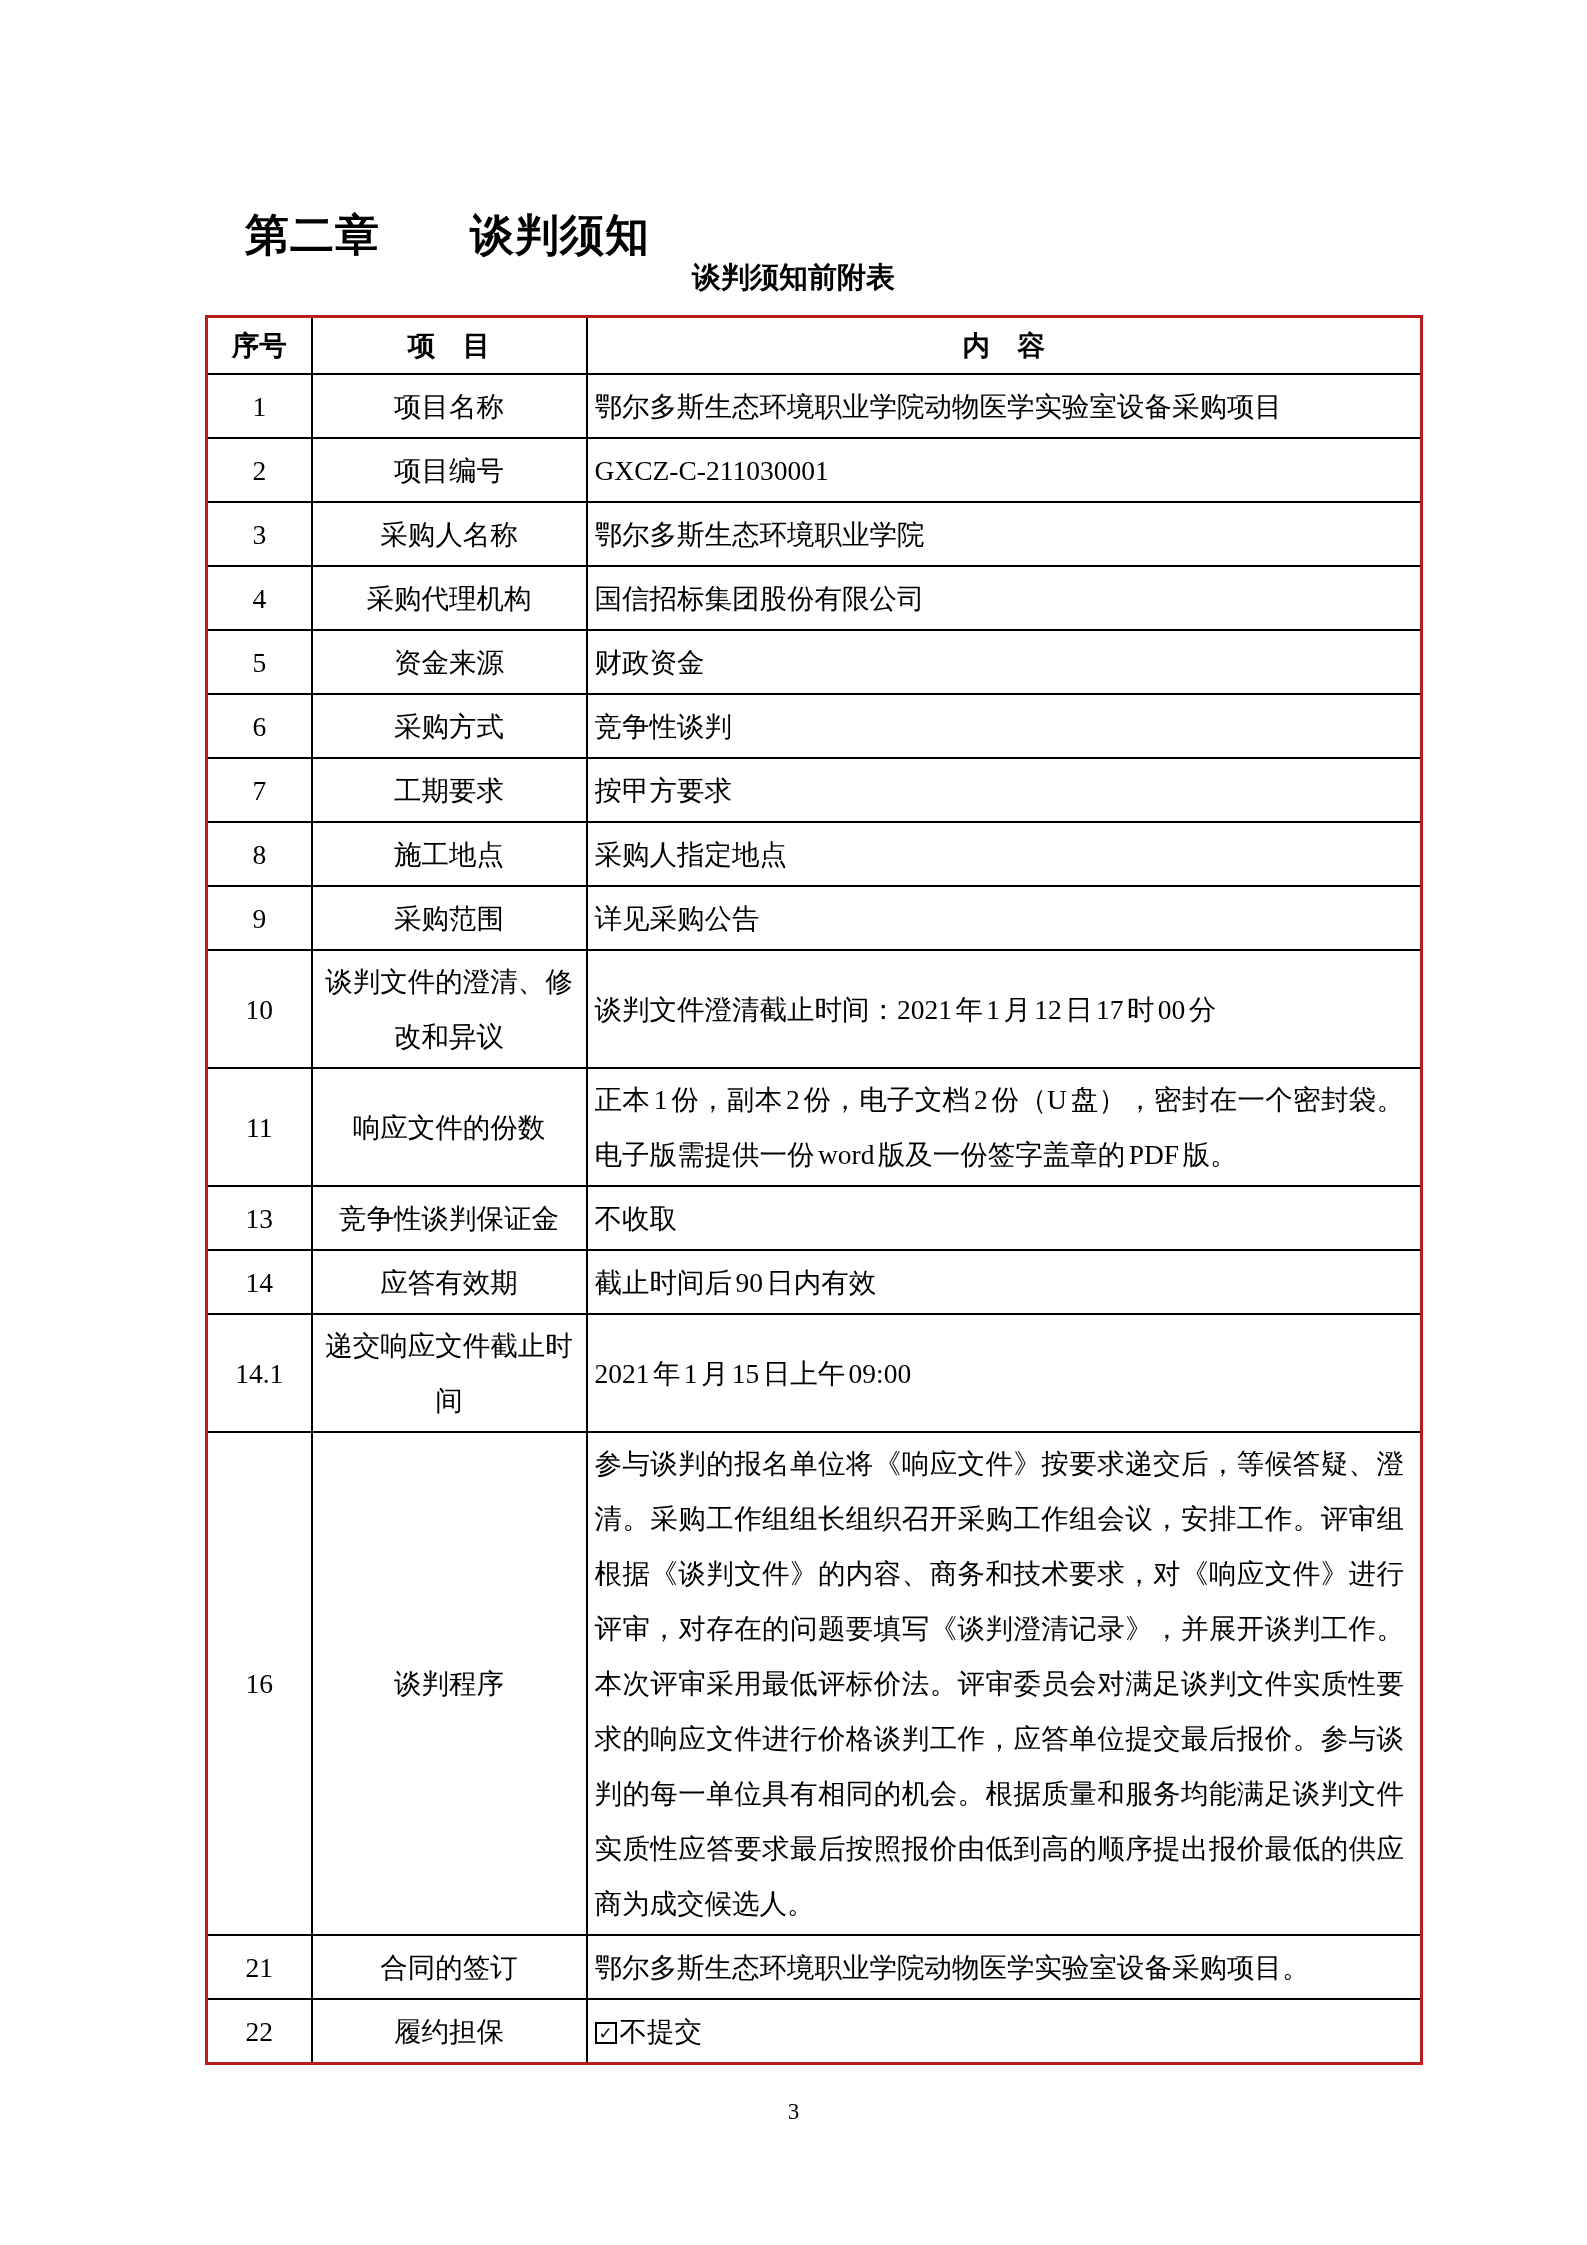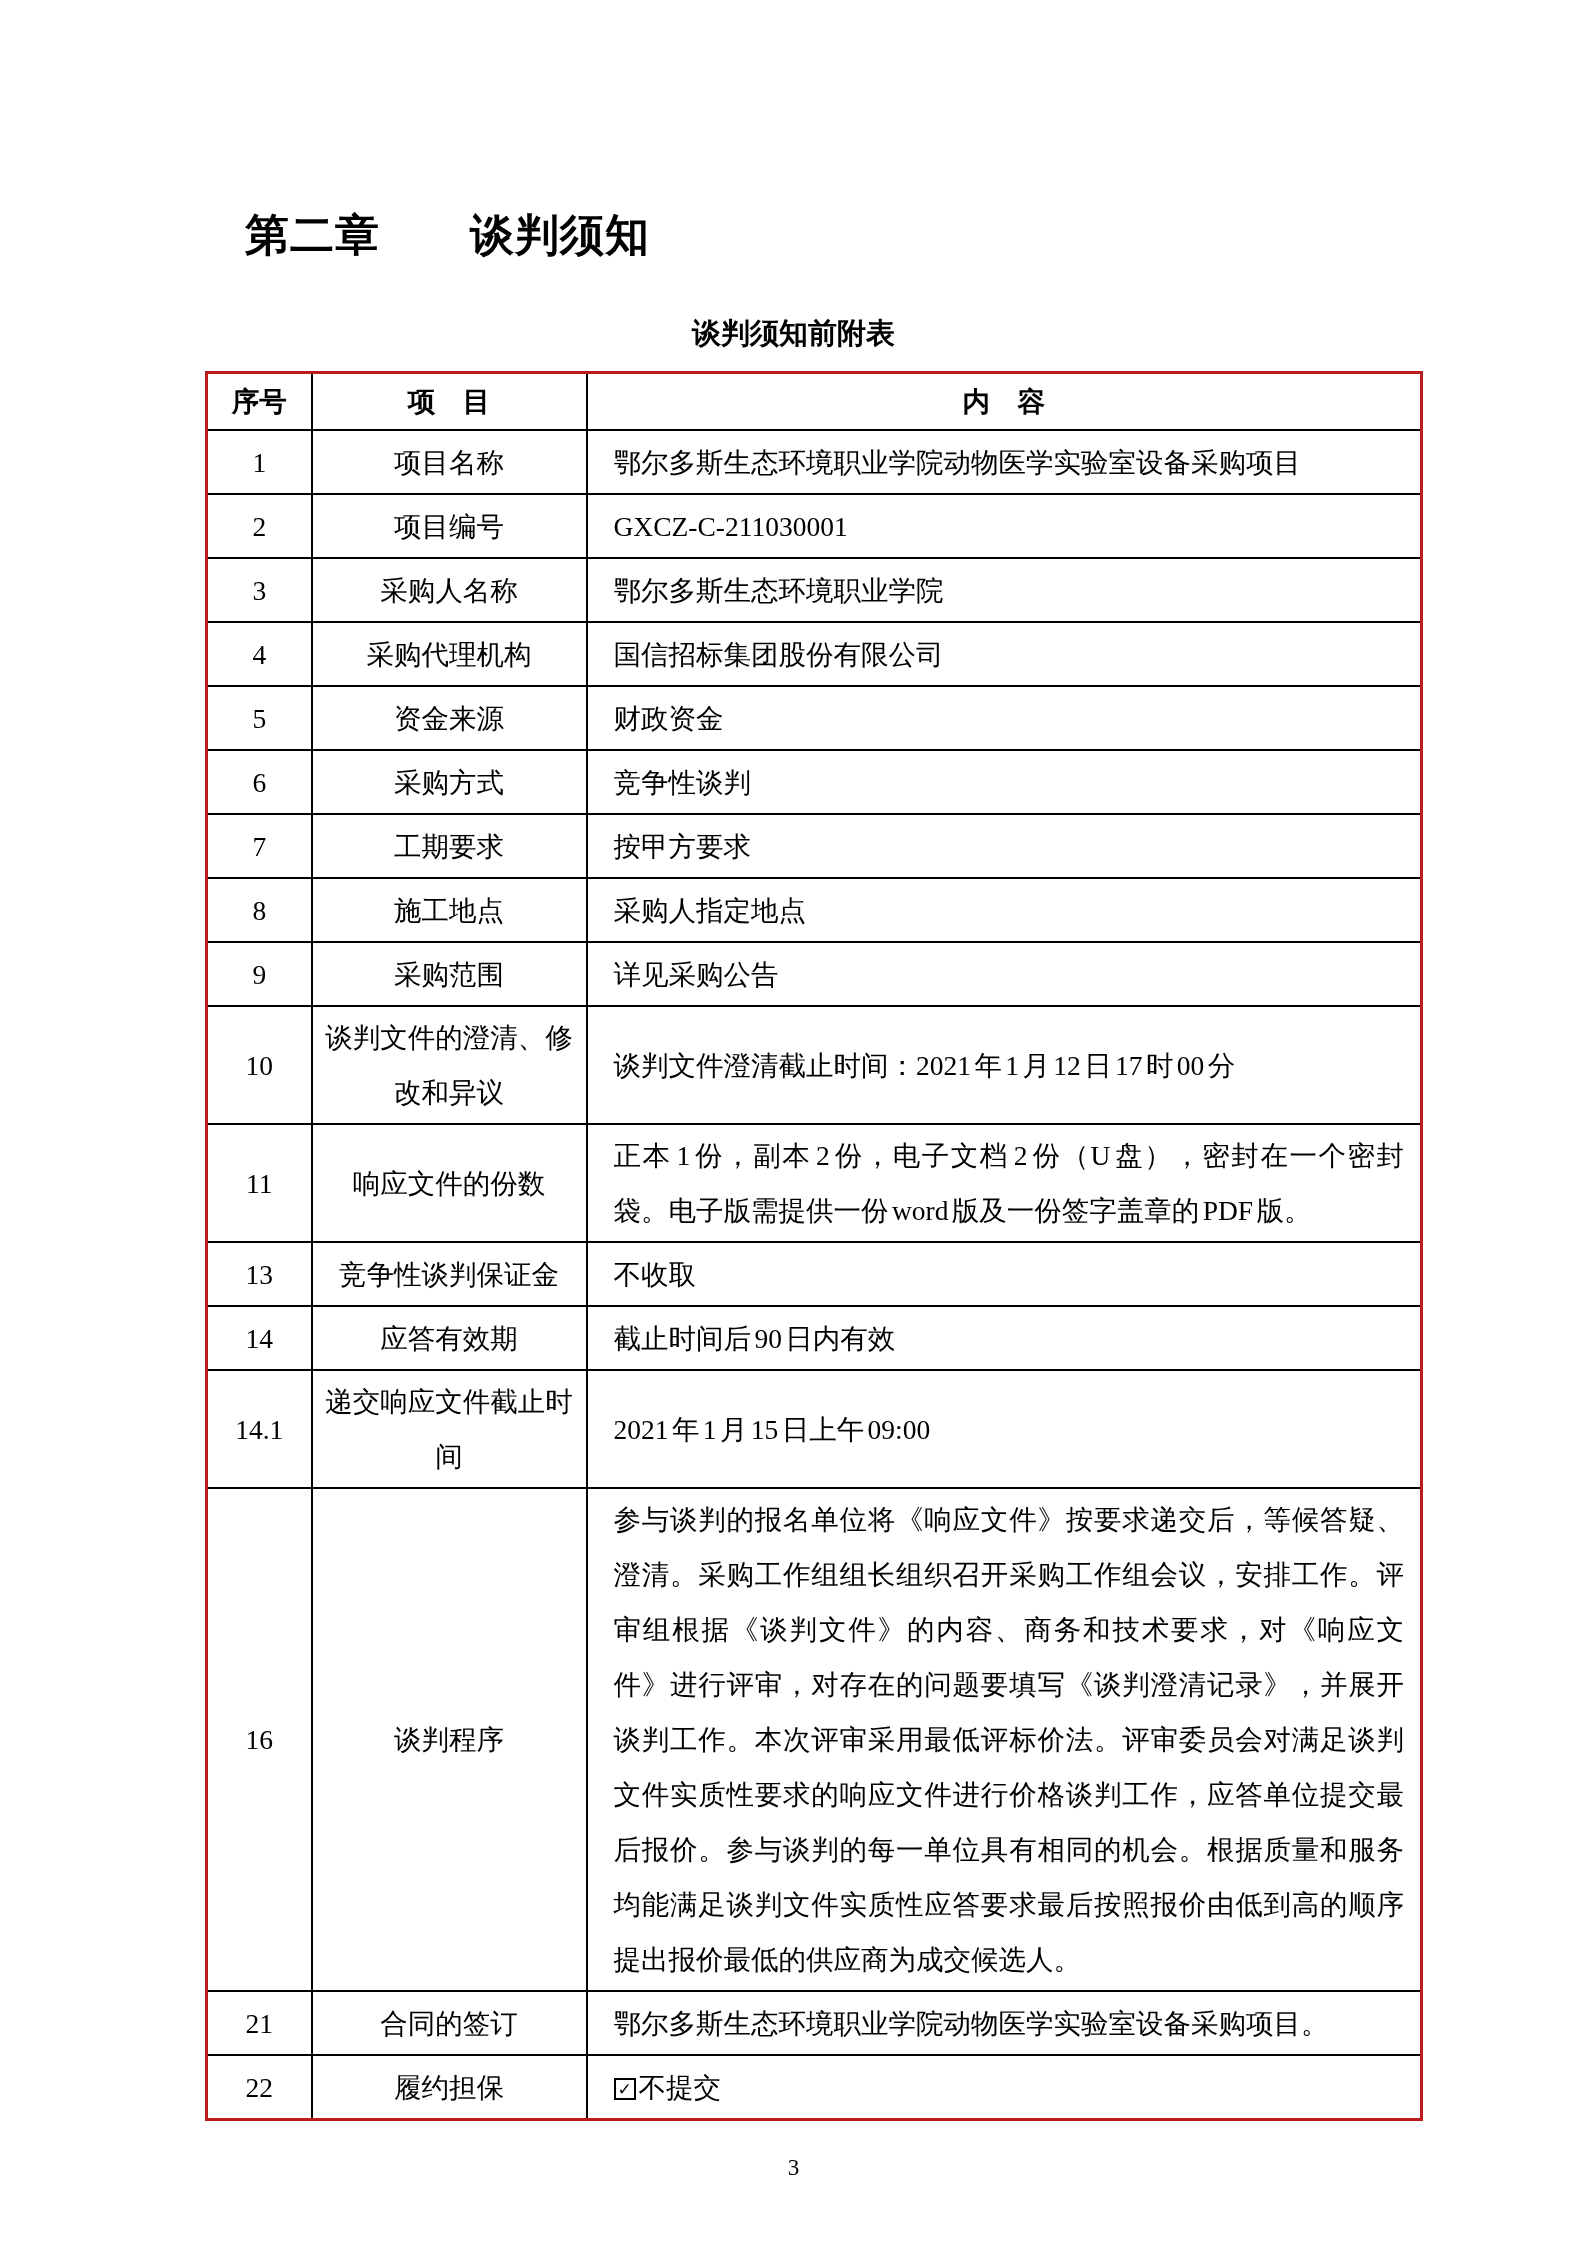--- a/index.html
+++ b/index.html
@@ -16,21 +16,20 @@
   .doc-title {
     padding-top: 212px;
     margin-left: 245px;
     font-size: 44px;
     font-weight: 700;
     line-height: 1.1;
     letter-spacing: 1px;
   }
   .chapter-gap { margin-left: 90px; }
   .table-caption {
-    margin-top: 56px;
     text-align: center;
     font-size: 29px;
     font-weight: 700;
     line-height: 1.2;
   }
   table.notice {
     border-collapse: collapse;
     table-layout: fixed;
     width: 1215px;
     margin: 20px 0 0 205px;
@@ -53,21 +52,21 @@
   td.col-no {
     text-align: center;
     padding: 3px 4px;
   }
   td.col-item {
     text-align: center;
     padding: 3px 12px;
   }
   td.col-content {
     text-align: justify;
-    padding: 3px 16px 3px 26px;
+    padding: 3px 16px 3px 7px;
     word-spacing: -3.5px;
   }
   td.col-content.bold { font-weight: 700; }
   .checkbox {
     display: inline-block;
     box-sizing: border-box;
     width: 22px;
     height: 22px;
     border: 2px solid #000;
     line-height: 18px;

